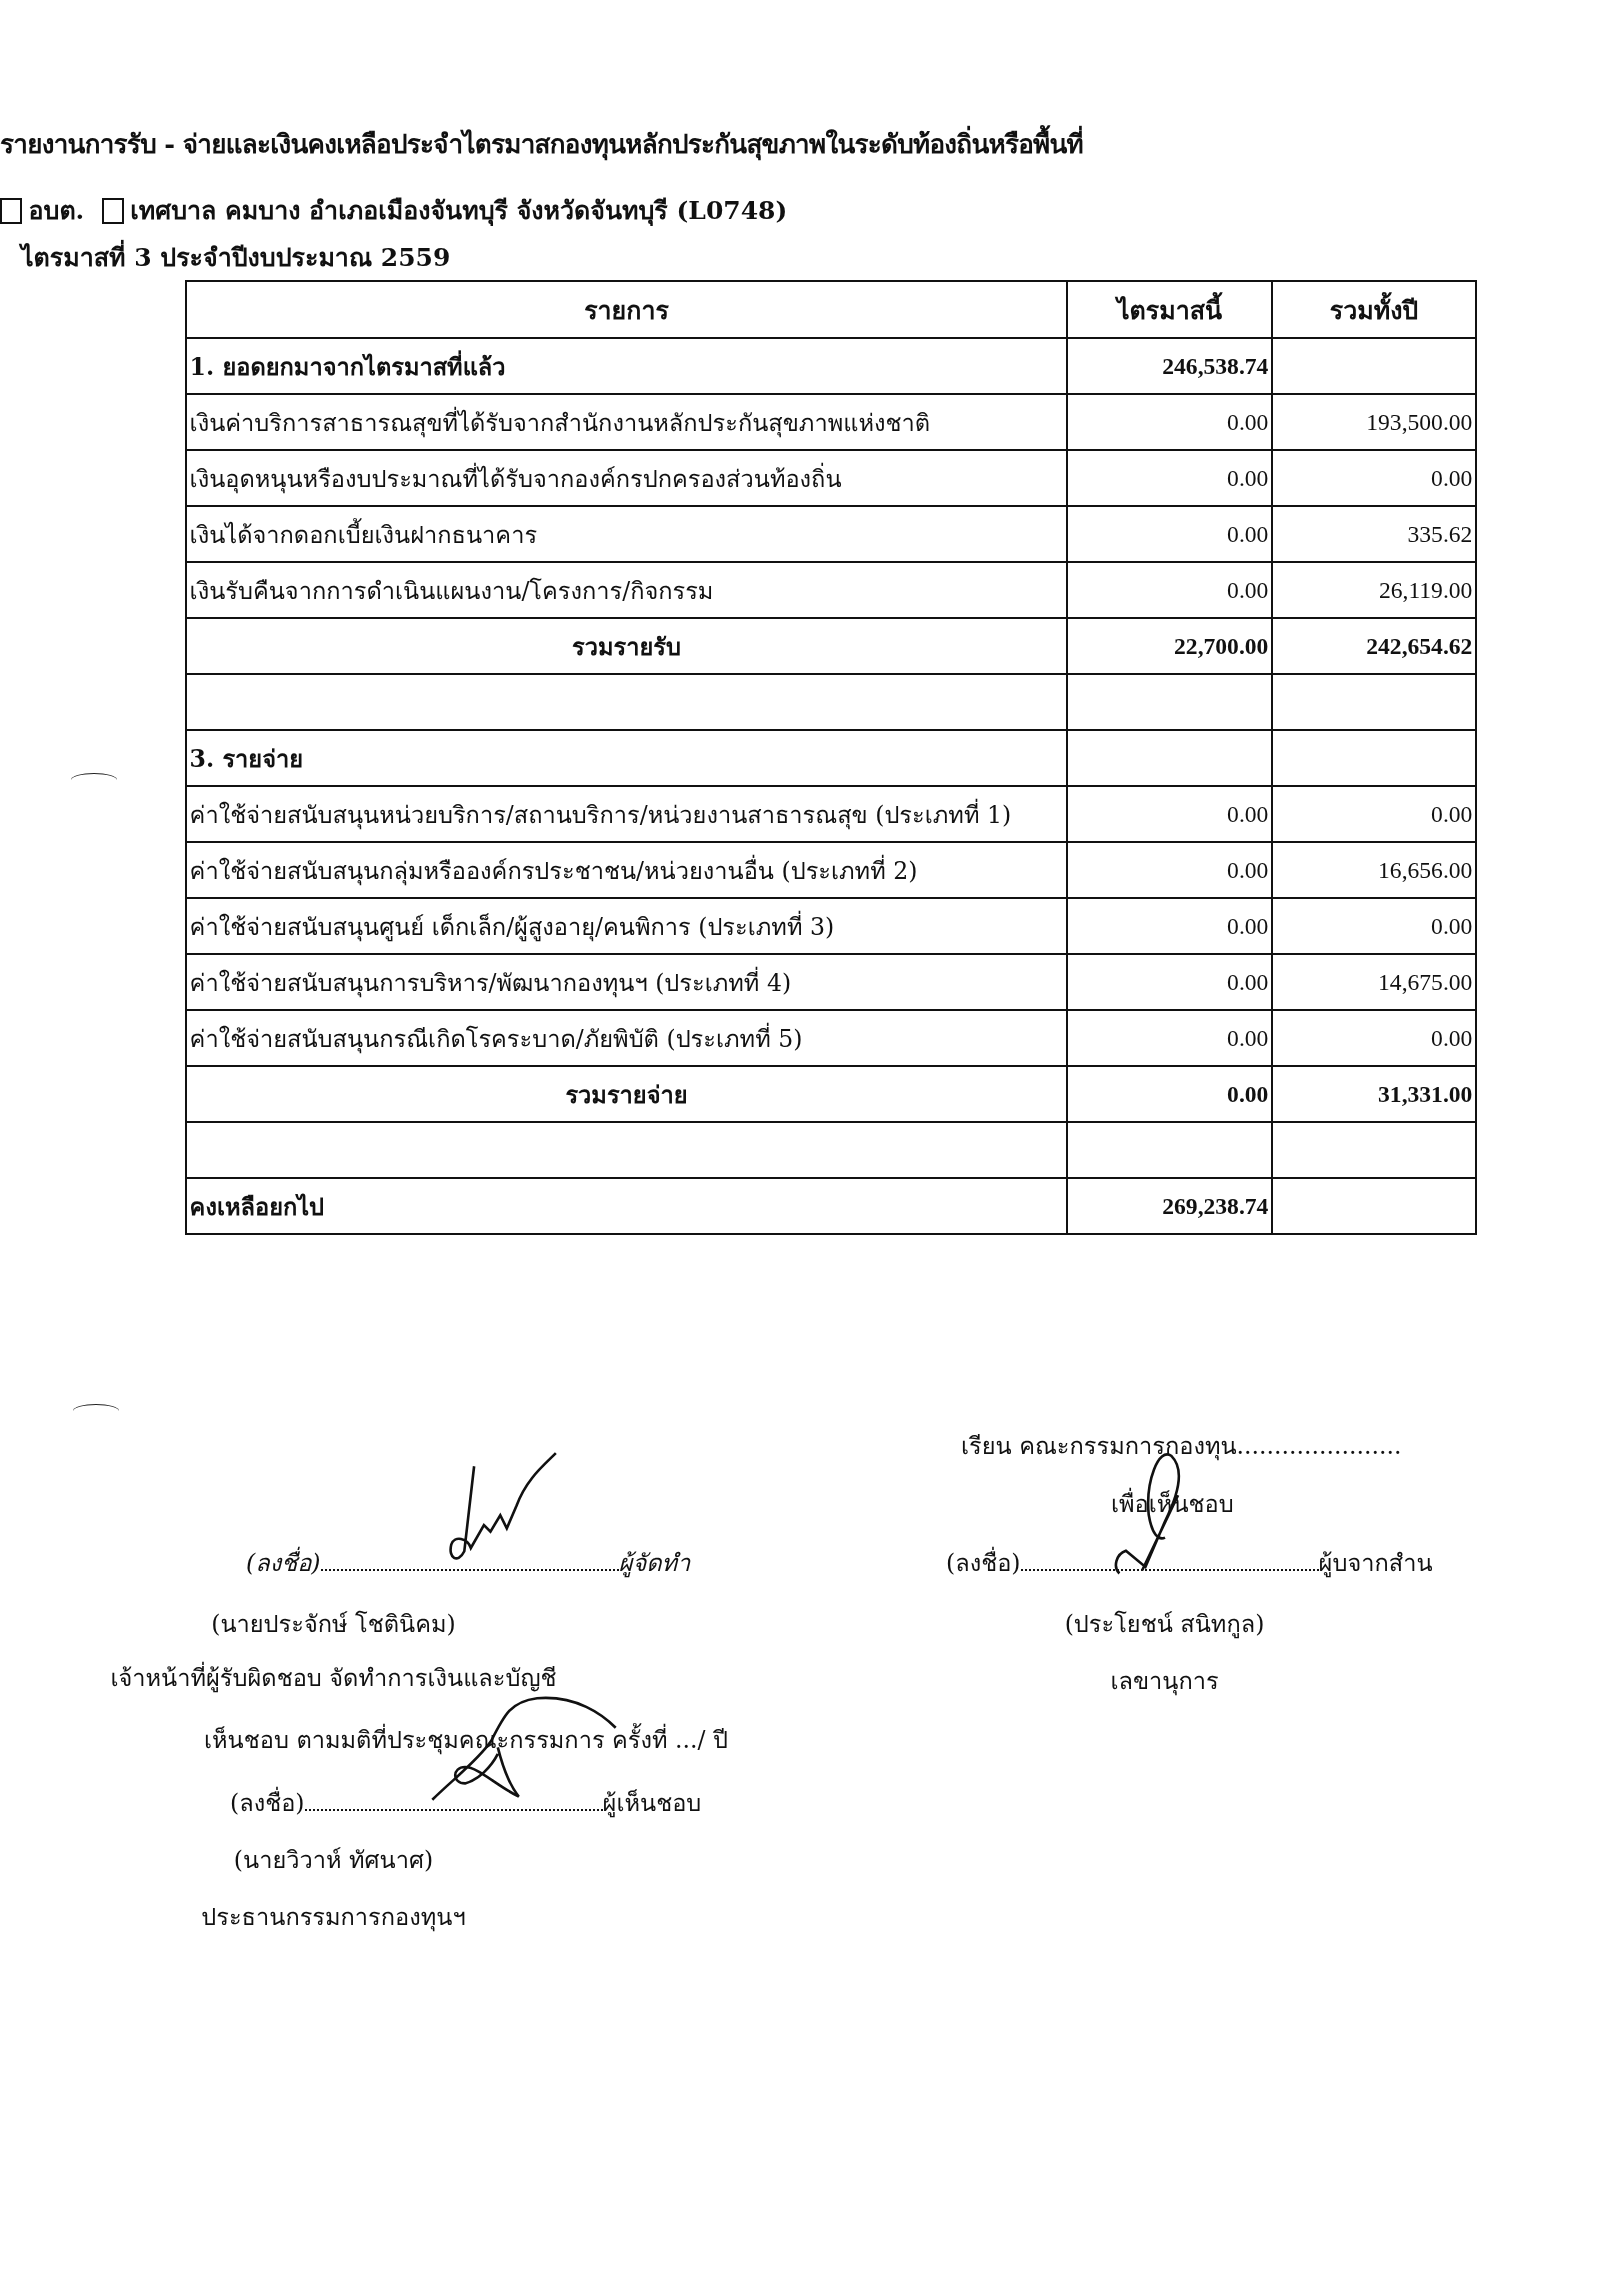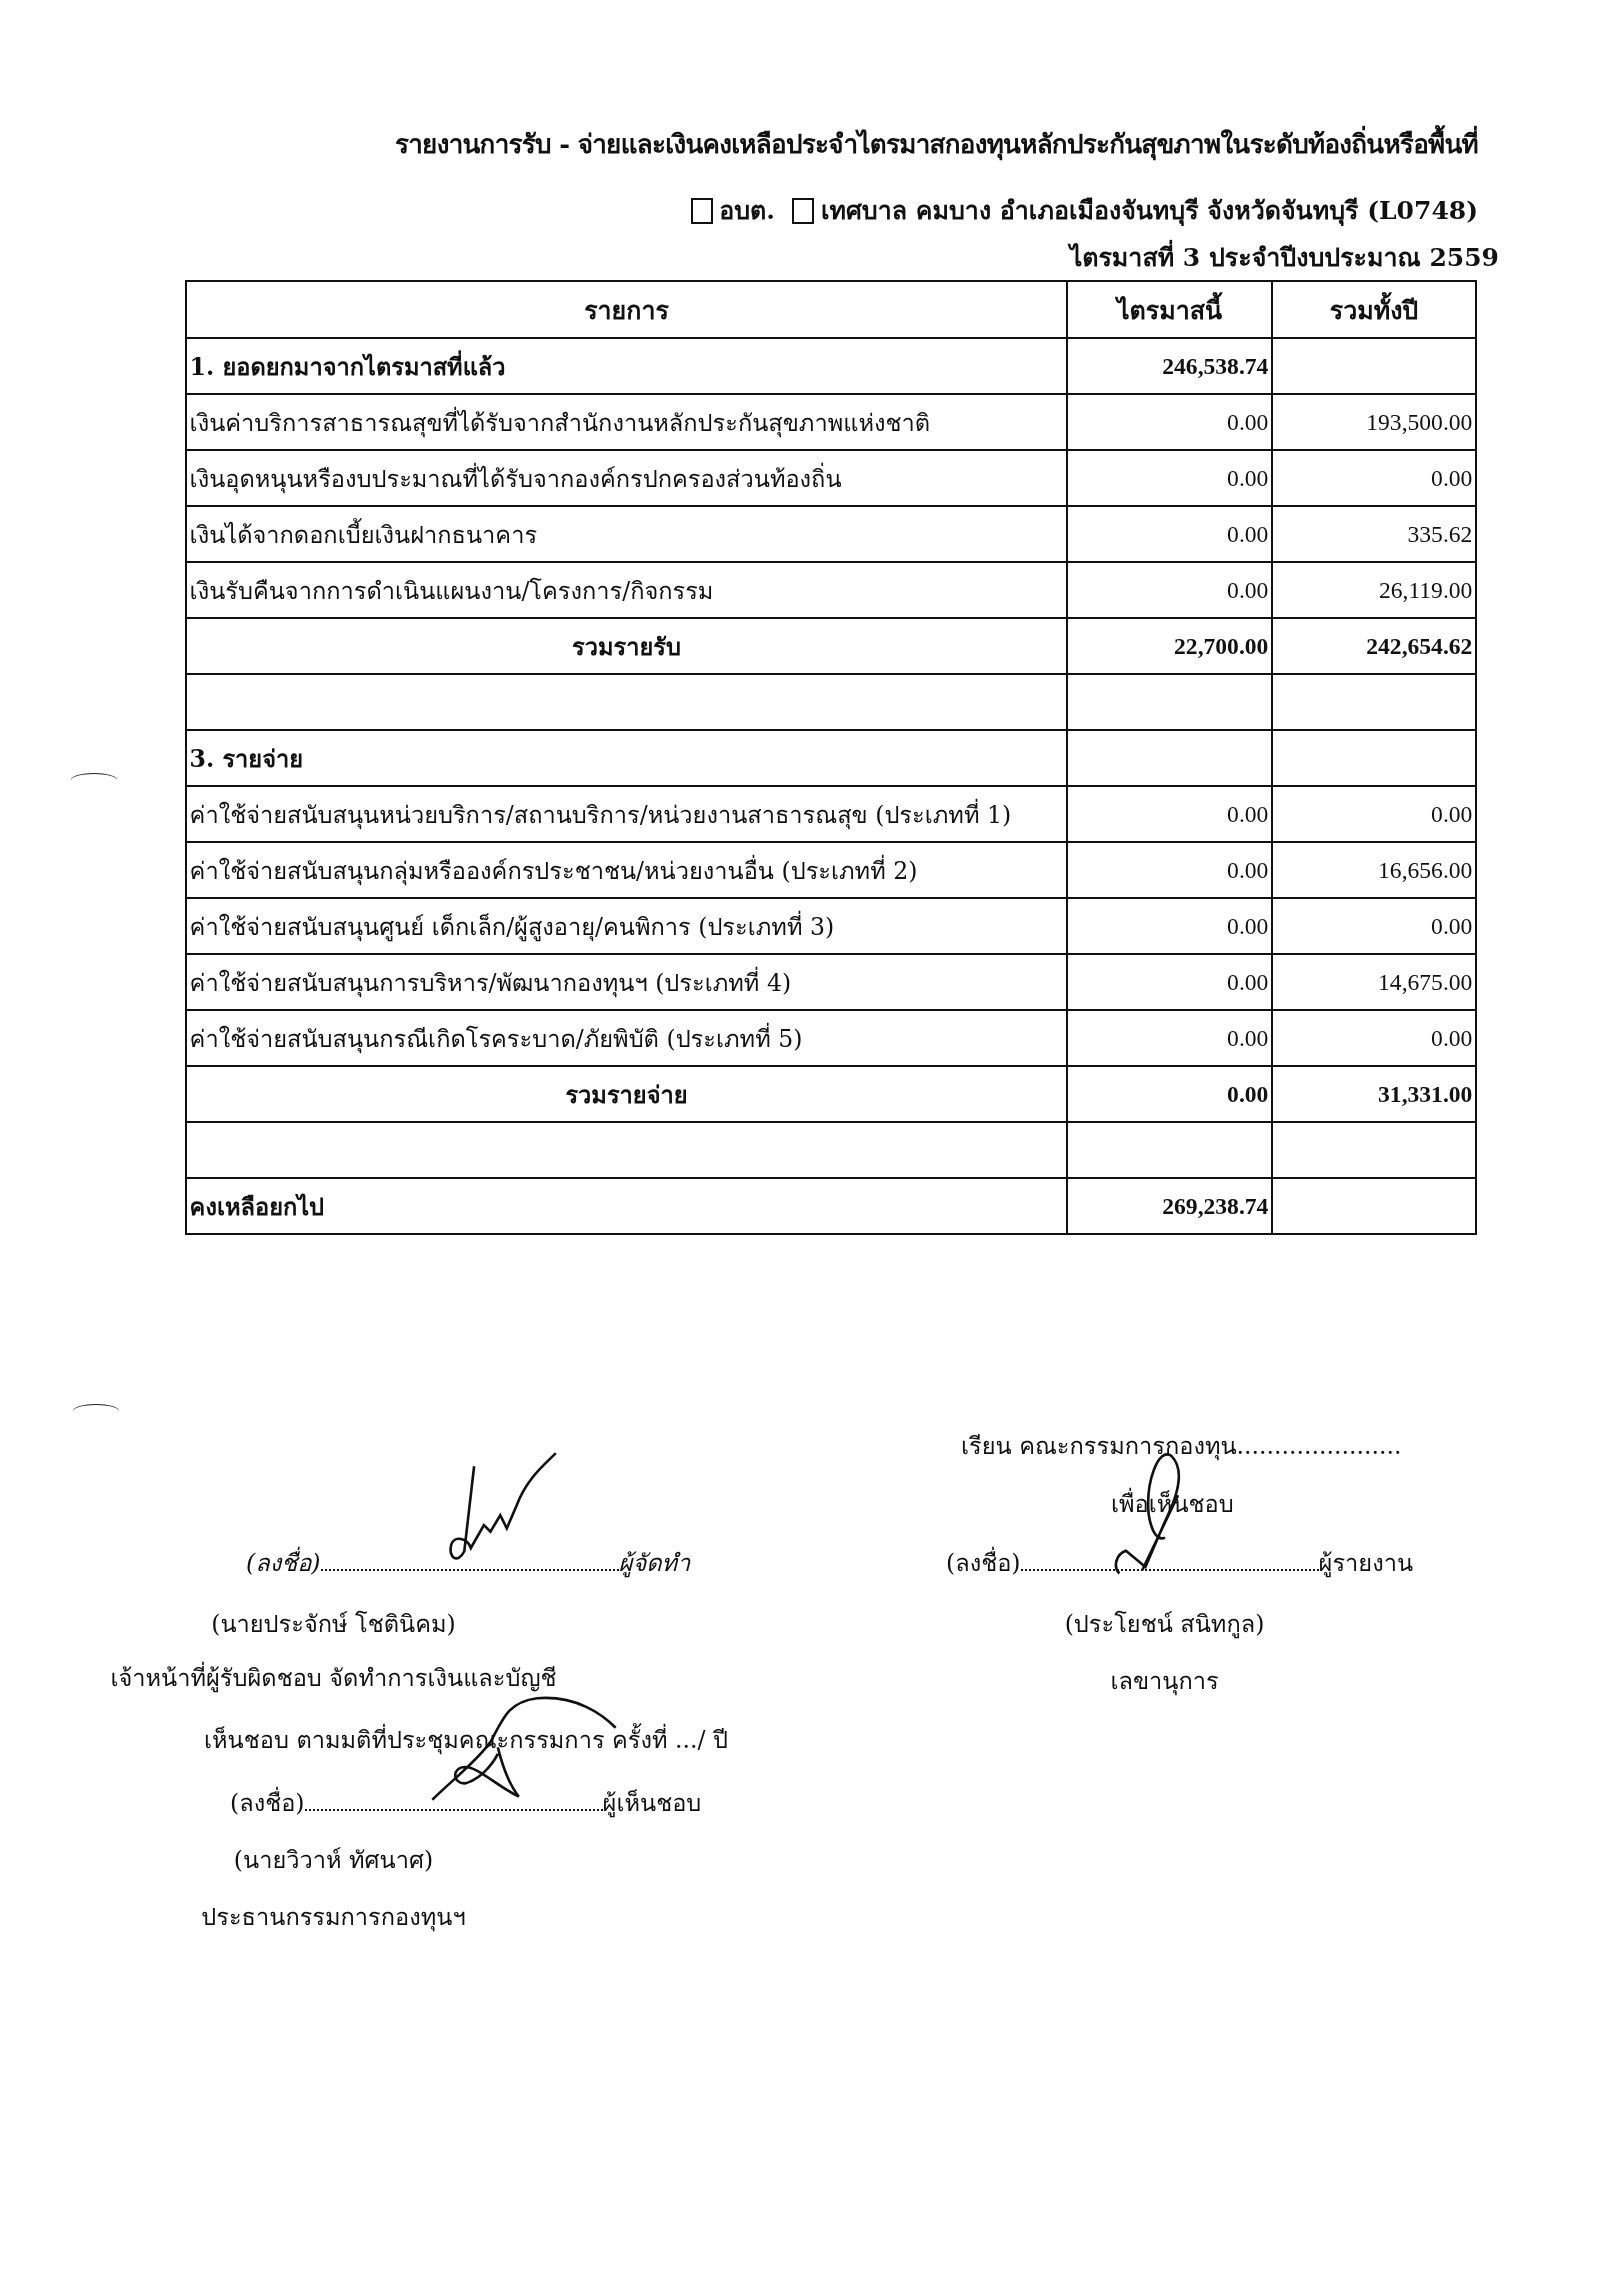--- a/index.html
+++ b/index.html
@@ -1,18 +1,18 @@
 <!DOCTYPE html>
 <html style="font-size:10.5px"><head>
 <meta charset="utf-8">
 <style>
   html, body { margin:0; padding:0; background:#ffffff; }
   body { width:1623px; height:2295px; position:relative; overflow:hidden;
          font-family:"DejaVu Serif","Liberation Serif",serif; color:#111; }
-  .title { position:absolute; left:0; width:1445px; text-align:right; font-weight:bold;margin-left:33px; }
+  .title { position:absolute; left:0; width:1445px; text-align:left; font-weight:bold; }
   .t1 { top:123px; font-size:26px; letter-spacing:-0.7px; }
   .t2 { top:190px; font-size:25px; }
   .t3 { top:237px; font-size:25px;padding-left:21px; }
   .cb { display:inline-block; width:22px; height:26px; border:2.6px solid #111; vertical-align:-5.2px; margin:0 6.5px 0 0; box-sizing:border-box; }
   table.report { position:absolute; left:185px; top:280px; width:1290px; border-collapse:collapse; table-layout:fixed; }
   table.report td, table.report th { border:2.6px solid #111; height:54px; padding:0 2.6px; font-size:23.6px; }
   table.report th { font-weight:bold; height:55px; font-size:25px; }
   col.c1 { width:881px; } col.c2 { width:205px; } col.c3 { width:204px; }
   .num { text-align:right; font-family:"Liberation Serif",serif; font-size:25px; padding-top:9.2px; }
   .bold { font-weight:bold; }
@@ -151,17 +151,17 @@
 <div class="sig" style="left:0;width:667px;text-align:center;top:1898px;">ประธานกรรมการกองทุนฯ</div>
 
 <div class="sig" style="left:961px;top:1427px;">
   <span>เรียน คณะกรรมการกองทุน</span><span>......................</span>
 </div>
 <div class="sig" style="left:1111px;top:1485px;font-family:Liberation Mono, monospace;">เพื่อเห็นชอบ</div>
 <svg class="scribble" style="left:1106px;top:1443px;" width="105" height="137" viewBox="0 0 160 210">
   <path d="M20,200 C10,190 15,170 30,165 L60,190 L90,120 C110,80 120,40 100,20 C80,5 60,60 65,110 C70,140 80,150 90,145 M55,195 L110,80" fill="none" stroke="#111" stroke-width="4"></path>
 </svg>
 <div class="sig" style="left:946px;top:1544px;">
-  <span>(ลงชื่อ)</span><span class="dots" style="width:298px;"></span><span>ผู้รายงาน</span>
+  <span>(ลงชื่อ)</span><span class="dots" style="width:298px;"></span><span>ผู้บจากสำน</span>
 </div>
 <div class="sig" style="left:916px;width:497px;text-align:center;top:1605px;">(ประโยชน์  สนิทกูล)</div>
 <div class="sig" style="left:916px;width:497px;text-align:center;top:1662px;">เลขานุการ</div>
 
 
 </body></html>

